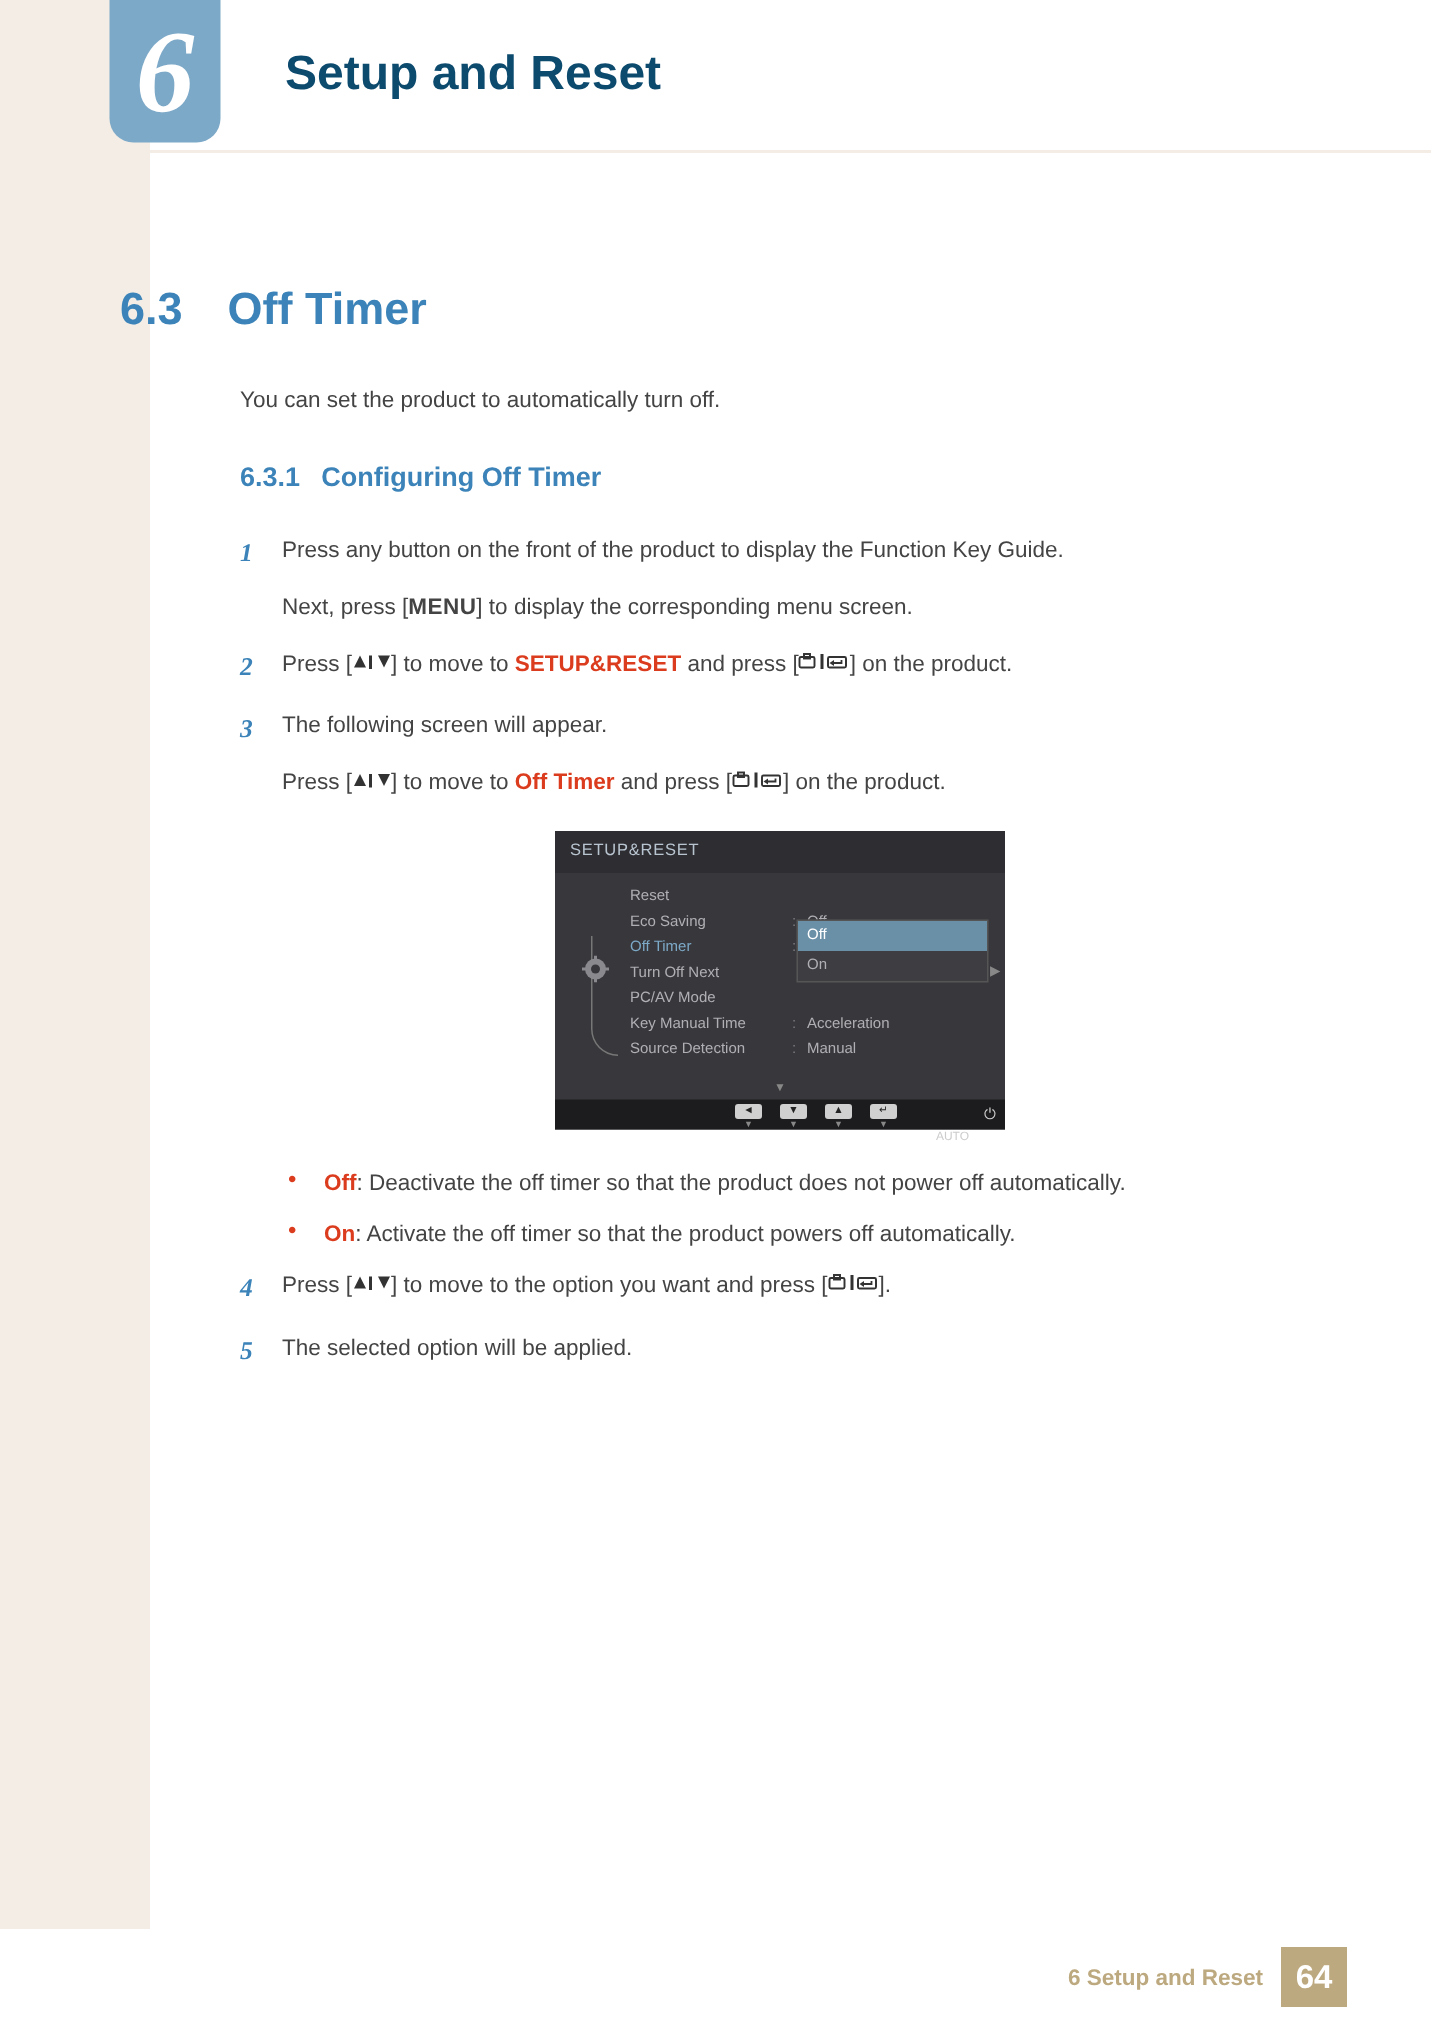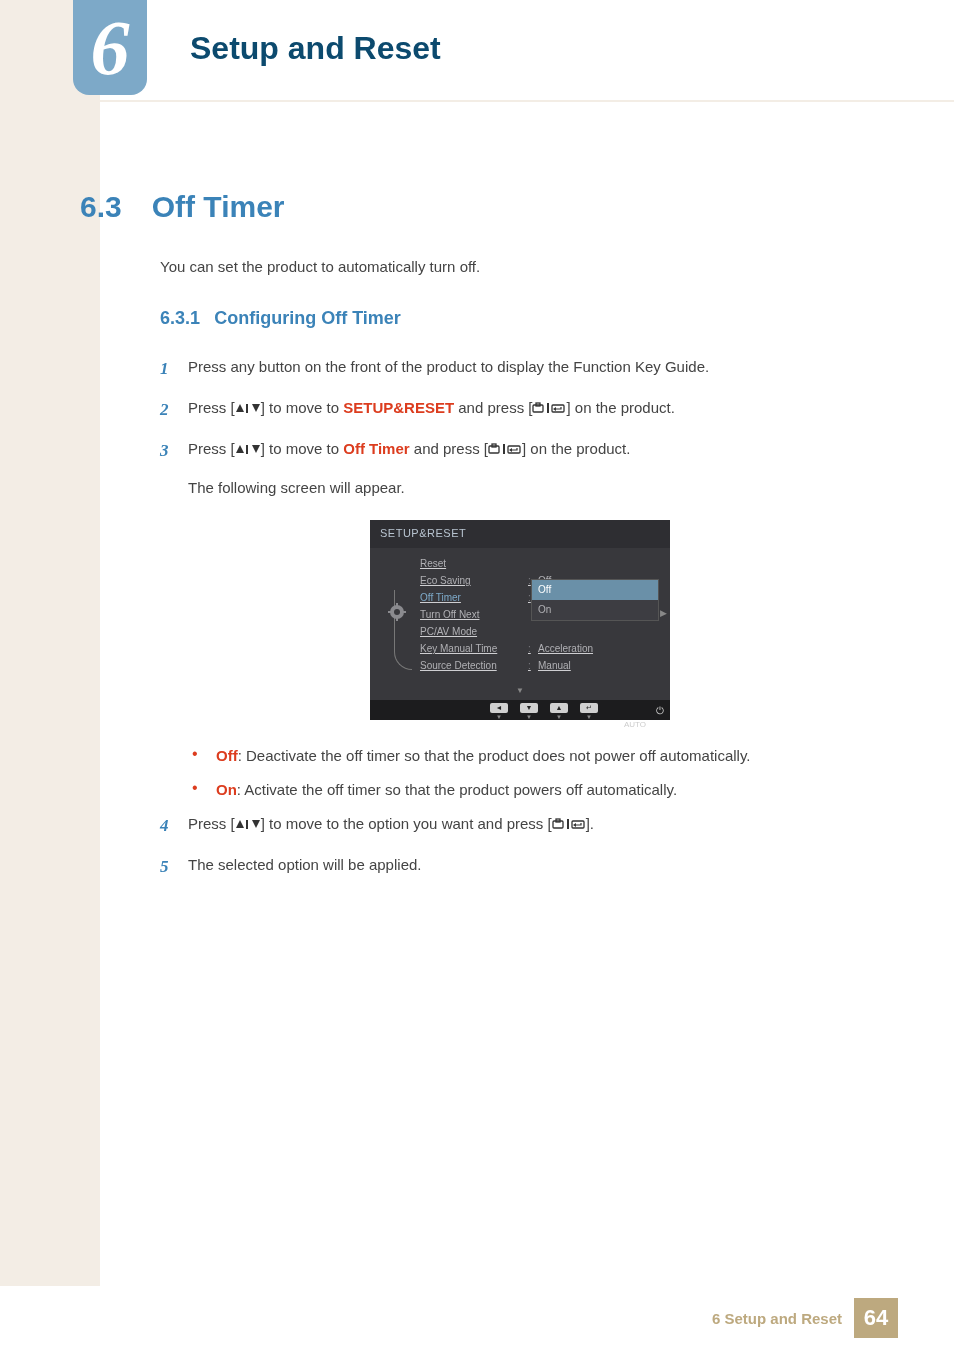--- a/index.html
+++ b/index.html
@@ -35,21 +35,21 @@
   .step-body { flex: 1; }
   .step-body p { margin-bottom: 14px; }
   .step-body p:last-child { margin-bottom: 0; }
 
   .inline-icon { display: inline-block; vertical-align: middle; }
   .bold-menu { font-weight: bold; font-family: 'Arial Black', Arial, sans-serif; letter-spacing: 0.3px; }
   .red-bold { color: #dc3c1e; font-weight: bold; }
 
   .osd { width: 300px; margin: 20px auto 24px auto; background: #38383c; color: #cfcfd2; font-size: 10px; position: relative; }
   .osd-top { background: #2e2e32; padding: 5px 10px; color: #b8c4d0; font-size: 11px; letter-spacing: 0.5px; }
-  .osd-body { position: relative; padding: 8px 10px 8px 50px; text-decoration: underline; }
+  .osd-body { position: relative; padding: 8px 10px 8px 50px; }
   .osd-gear { position: absolute; left: 18px; top: 55px; }
   .osd-pointer { position: absolute; left: 24px; top: 42px; width: 18px; height: 80px; border-left: 1px solid #777; border-bottom: 1px solid #777; border-bottom-left-radius: 24px; }
   .osd-row { display: flex; align-items: center; height: 17px; }
   .osd-label { flex: 0 0 108px; color: #b0b0b4; }
   .osd-colon { flex: 0 0 10px; color: #7a7a80; }
   .osd-value { flex: 1; color: #b0b0b4; }
   .osd-row.active .osd-label { color: #7da9c8; }
   .osd-dropdown { position: absolute; left: 161px; top: 31px; width: 128px; border: 1px solid #555; background: #3d3d42; }
   .osd-dropdown .opt { padding: 2px 6px; color: #b0b0b4; font-size: 10px; }
   .osd-dropdown .opt.sel { background: #6a90a8; color: #fff; }
@@ -98,20 +98,23 @@
 
     <div class="subsection-row">
       <span class="subsection-num">6.3.1</span>
       <span class="subsection-title">Configuring Off Timer</span>
     </div>
 
     <div class="step">
       <div class="step-num">1</div>
       <div class="step-body">
         <p>Press any button on the front of the product to display the Function Key Guide.</p>
+        <p>
+          <span>Next, press [</span><span class="bold-menu">MENU</span><span>] to display the corresponding menu screen.</span>
+        </p>
       </div>
     </div>
 
     <div class="step">
       <div class="step-num">2</div>
       <div class="step-body">
         <p>
           <span>Press [</span><span class="inline-icon"><svg width="26" height="11" viewBox="0 0 26 11">
                 <polygon points="5,1 9,9 1,9" fill="#333"></polygon>
                 <rect x="11" y="1" width="2" height="9" fill="#333"></rect>
@@ -124,35 +127,35 @@
                 <path d="M29 5 L29 7 L24 7" fill="none" stroke="#333" stroke-width="1.2"></path>
                 <polygon points="24,5 24,9 21,7" fill="#333"></polygon>
               </svg></span><span>] on the product.</span>
         </p>
       </div>
     </div>
 
     <div class="step">
       <div class="step-num">3</div>
       <div class="step-body">
+        <p>The following screen will appear.</p>
         <p>
           <span>Press [</span><span class="inline-icon"><svg width="26" height="11" viewBox="0 0 26 11">
                 <polygon points="5,1 9,9 1,9" fill="#333"></polygon>
                 <rect x="11" y="1" width="2" height="9" fill="#333"></rect>
                 <polygon points="21,9 25,1 17,1" fill="#333"></polygon>
               </svg></span><span>] to move to </span><span class="red-bold">Off Timer</span><span> and press [</span><span class="inline-icon"><svg width="34" height="12" viewBox="0 0 34 12">
                 <rect x="1" y="3" width="10" height="7" rx="1" fill="none" stroke="#333" stroke-width="1.3"></rect>
                 <rect x="4" y="1" width="4" height="3" fill="none" stroke="#333" stroke-width="1.3"></rect>
                 <rect x="15" y="1" width="2" height="10" fill="#333"></rect>
                 <rect x="20" y="3" width="12" height="7" rx="1" fill="none" stroke="#333" stroke-width="1.3"></rect>
                 <path d="M29 5 L29 7 L24 7" fill="none" stroke="#333" stroke-width="1.2"></path>
                 <polygon points="24,5 24,9 21,7" fill="#333"></polygon>
               </svg></span><span>] on the product.</span>
         </p>
-        <p>The following screen will appear.</p>
       </div>
     </div>
 
     <div class="osd">
       <div class="osd-top">SETUP&amp;RESET</div>
       <div class="osd-body">
         <div class="osd-pointer"></div>
         <span class="osd-gear">
           <svg width="18" height="18" viewBox="0 0 18 18">
               <circle cx="9" cy="9" r="7" fill="#8a8a8e"></circle>

